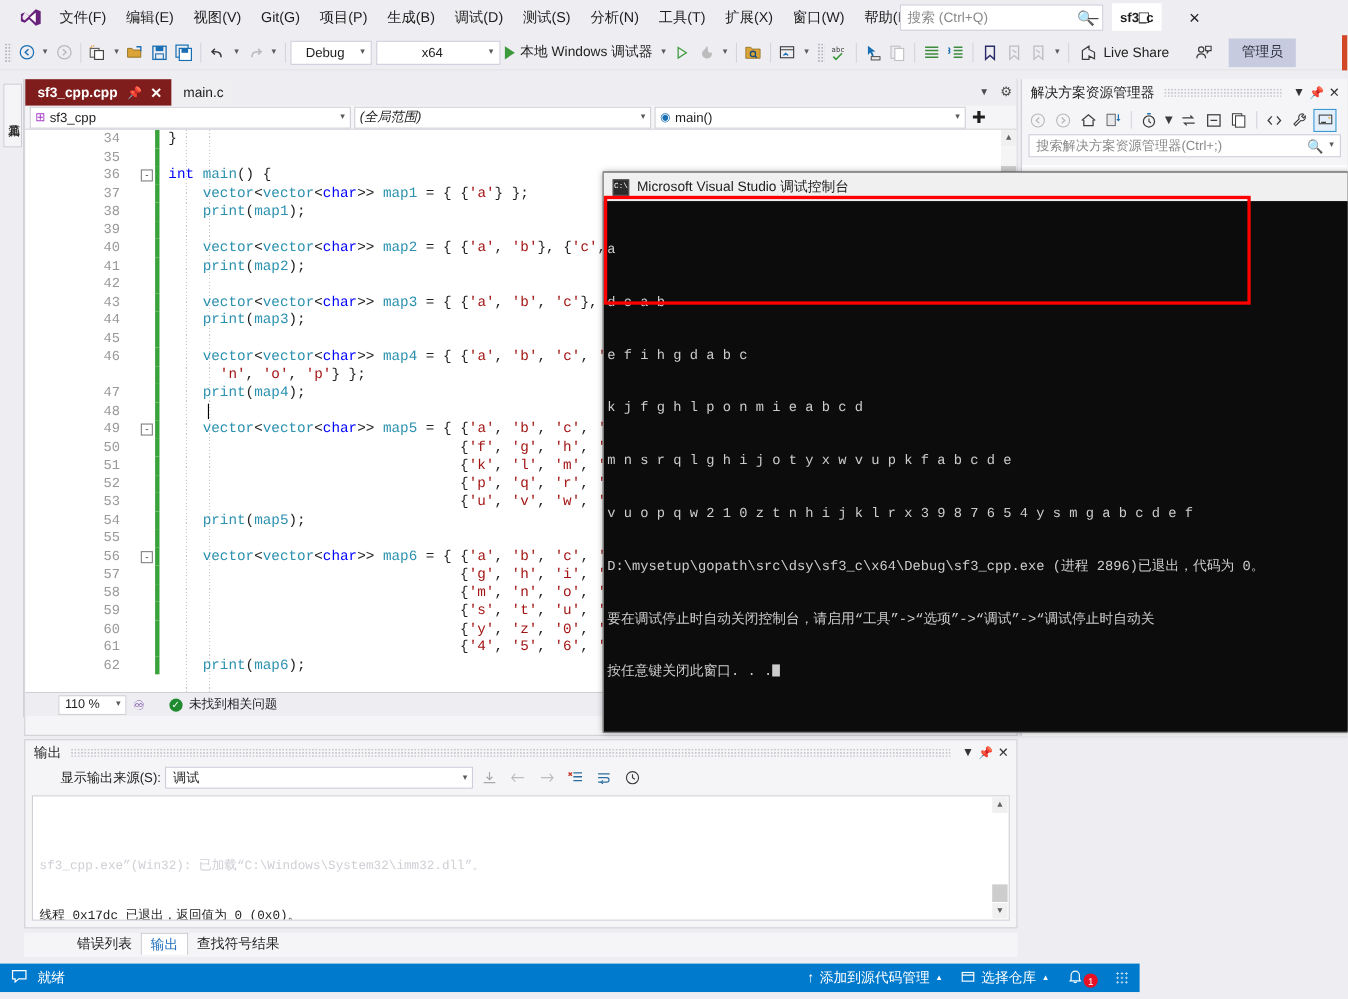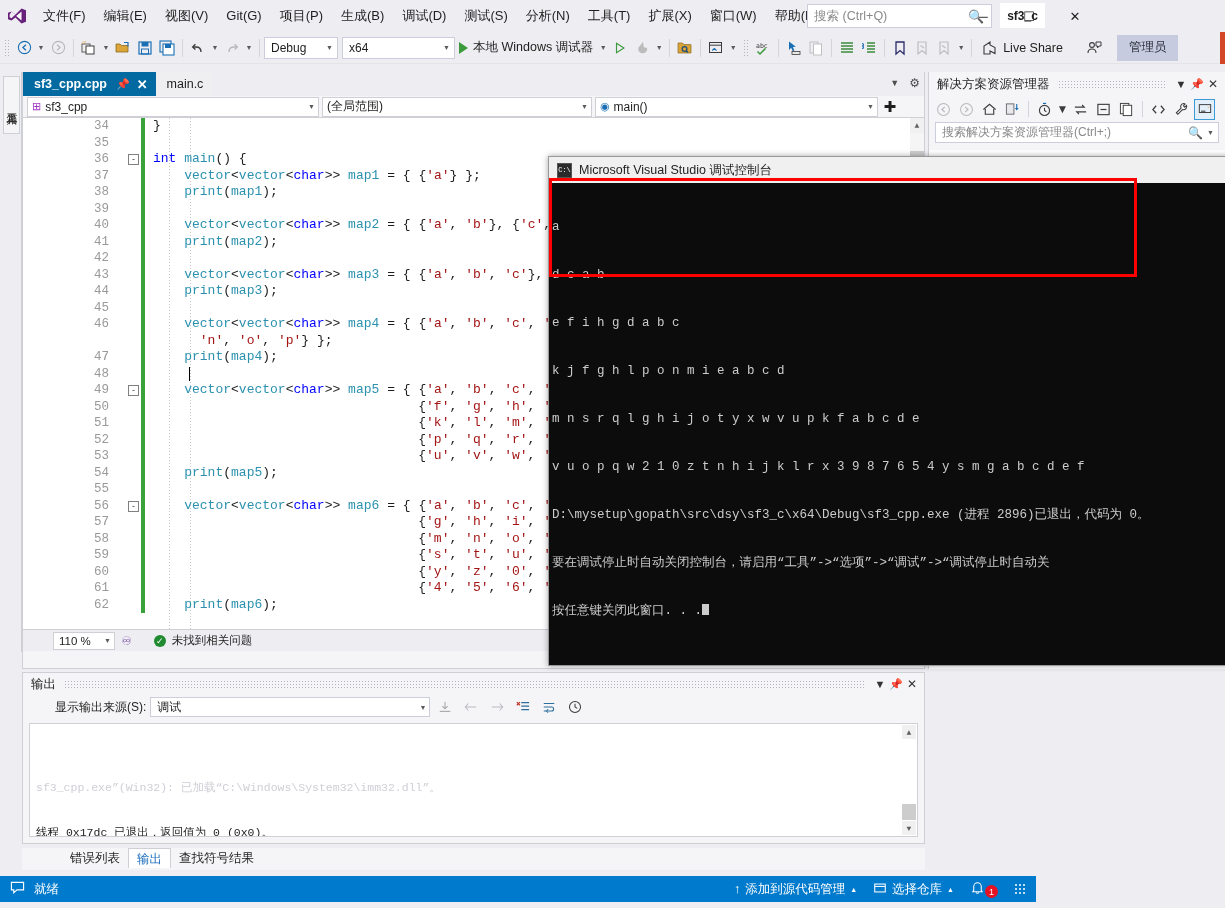--- a/index.html
+++ b/index.html
@@ -7,21 +7,21 @@
     width: 1225px; height: 908px;
     font-family: "Liberation Sans", sans-serif;
     font-size: 12px;
     background: #eeeef2;
     overflow: hidden;
   }
   #app { position: relative; width: 1225px; height: 908px; }
 
   
   .titlebar {
-    position: absolute; left: 0; top: 0; width: 1098px; height: 32px;
+    position: absolute; left: 11px; top: 0; width: 1098px; height: 32px;
     background: #eeeef2; display: flex; align-items: center;
   }
   .vs-logo { width: 34px; height: 32px; display: flex; align-items: center; justify-content: center; }
   .vs-logo svg { display: block; }
   .menu { display: flex; align-items: center; height: 32px; }
   .menu-item {
     padding: 0 9px; height: 32px; line-height: 32px;
     font-size: 13px; color: #1e1e1e; white-space: nowrap; cursor: default;
   }
   .searchbox {
@@ -51,21 +51,21 @@
           background-size: 3px 3px; }
   .tb-btn { width: 22px; height: 24px; display: flex; align-items: center; justify-content: center;
             color: #3c3c3c; }
   .tb-caret { width: 12px; height: 24px; display: flex; align-items: center; justify-content: center;
               font-size: 7px; color: #5a5a5a; }
   .tb-sep { width: 1px; height: 18px; background: #d4d4dc; margin: 0 4px; }
   .tb-combo {
     height: 22px; border: 1px solid #cccedb; background: #fff;
     display: flex; align-items: center; padding: 0 4px 0 6px; font-size: 12px; color: #1e1e1e;
   }
-  .tb-combo .cv { flex: 1; white-space: nowrap; }
+  .tb-combo .cv { flex: 1; white-space: nowrap; text-align: center; }
   .tb-combo .cc { font-size: 7px; color: #5a5a5a; margin-left: 6px; }
   .tb-run { display: flex; align-items: center; height: 24px; padding: 0 4px; font-size: 12.5px; color: #1e1e1e; }
   .tri-green { width: 0; height: 0; border-left: 9px solid #3c9a3c; border-top: 6px solid transparent;
                border-bottom: 6px solid transparent; margin-right: 5px; }
   .liveshare { display: flex; align-items: center; height: 24px; padding: 0 6px; font-size: 12.5px; color: #1e1e1e; }
   .admin-chip {
     height: 26px; padding: 0 12px; background: #c6cbe0; display: flex; align-items: center;
     font-size: 12.5px; color: #30303c;
   }
   .redmark { position: absolute; right: 0; top: 32px; width: 5px; height: 32px; background: #d24726; }
@@ -87,21 +87,21 @@
   
   .editor-dock {
     position: absolute; left: 22px; top: 72px; width: 903px; height: 597px;
     background: #f5f5f7; border: 1px solid #cfcfd6; border-top: none;
   }
   .tabstrip { position: relative; height: 24px; background: #eeeef2; display: flex; align-items: flex-end; }
   .doc-tab {
     height: 24px; display: flex; align-items: center; padding: 0 7px 0 10px; font-size: 12.5px;
     background: #efeff2; color: #1e1e1e; border: 1px solid transparent;
   }
-  .doc-tab.active { background: #0369a1; color: #fff; font-weight: bold; }
+  .doc-tab.active { background: #7f1d1d; color: #fff; font-weight: bold; }
   .doc-tab .pin { margin-left: 9px; font-size: 11px; }
   .doc-tab .x { margin-left: 7px; font-size: 13px; }
   .tabstrip-right { position: absolute; right: 4px; top: 4px; display: flex; align-items: center; gap: 10px; }
   .tabstrip-right .ic { font-size: 9px; color: #4d4d4d; }
 
   .navbar {
     height: 22px; background: #f5f5f7; display: flex; align-items: center;
     border-bottom: 1px solid #cfcfd6; padding-left: 4px;
   }
   .nav-combo {
@@ -496,21 +496,21 @@
         <span class="ic" style="font-size:12px">⚙</span>
       </div>
     </div>
 
     <div class="navbar">
       <div class="nav-combo" style="width:292px;">
         <span style="color:#a33bc4;margin-right:4px;font-size:11px">⊞</span>
         <span class="txt">sf3_cpp</span>
         <span class="cc">▼</span>
       </div>
-      <div class="nav-combo" style="width:270px;">
+      <div class="nav-combo" style="width:270px;font-style:italic;">
         <span class="txt">(全局范围)</span>
         <span class="cc">▼</span>
       </div>
       <div class="nav-combo" style="width:283px;">
         <span style="color:#1a6fb4;margin-right:4px;font-size:11px">◉</span>
         <span class="txt">main()</span>
         <span class="cc">▼</span>
       </div>
       <div class="nav-plus">✚</div>
     </div>

